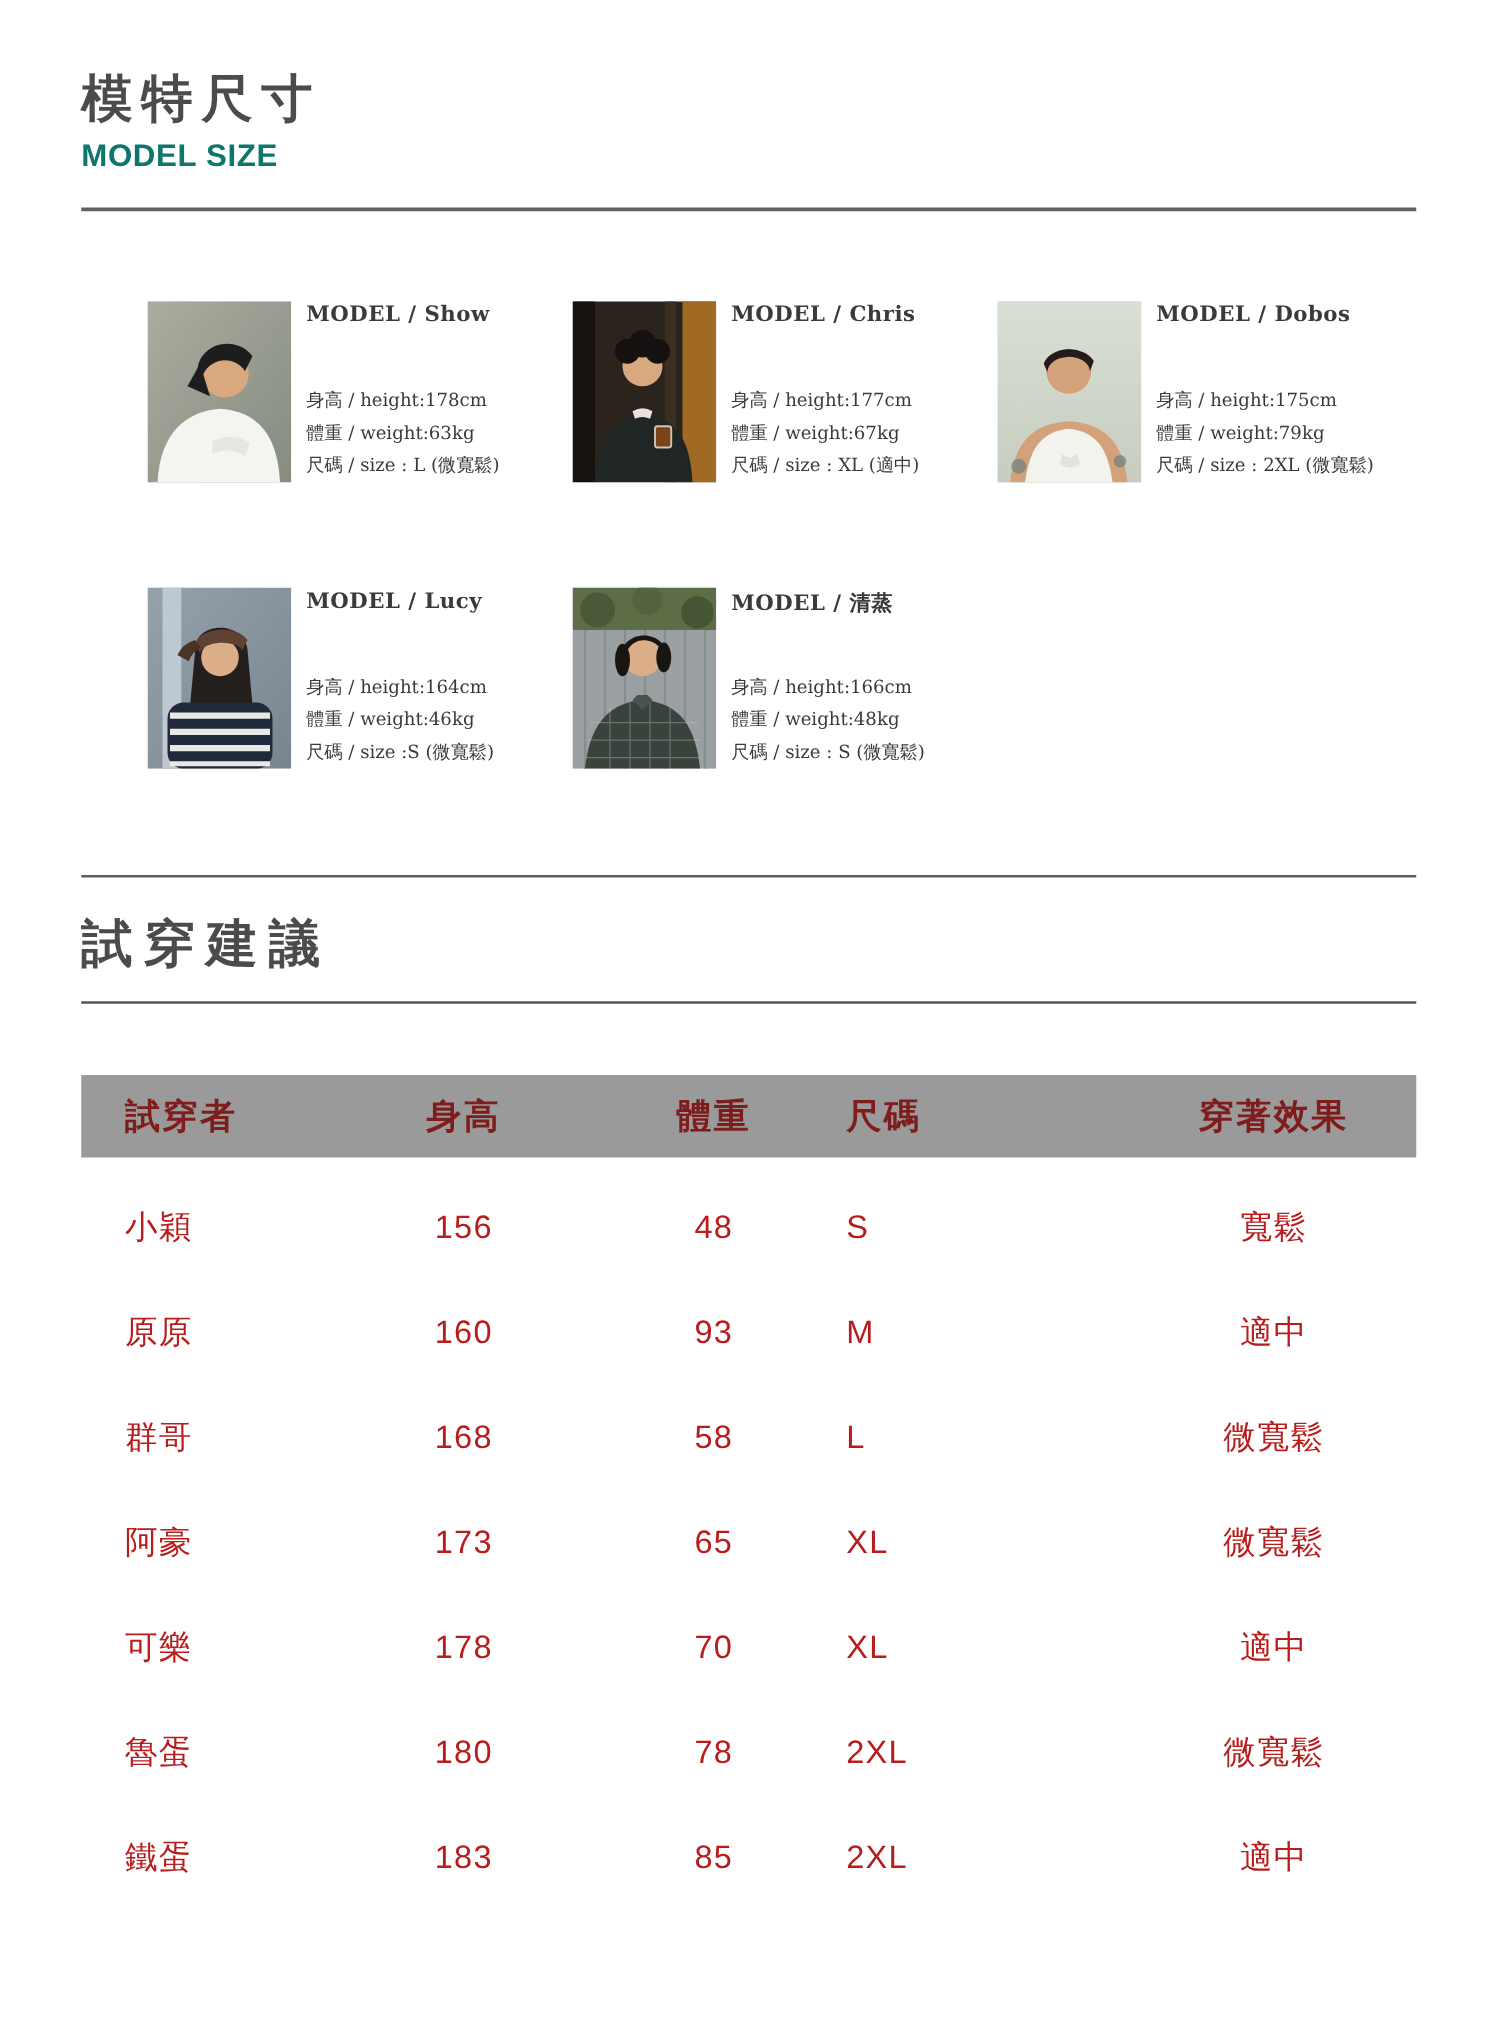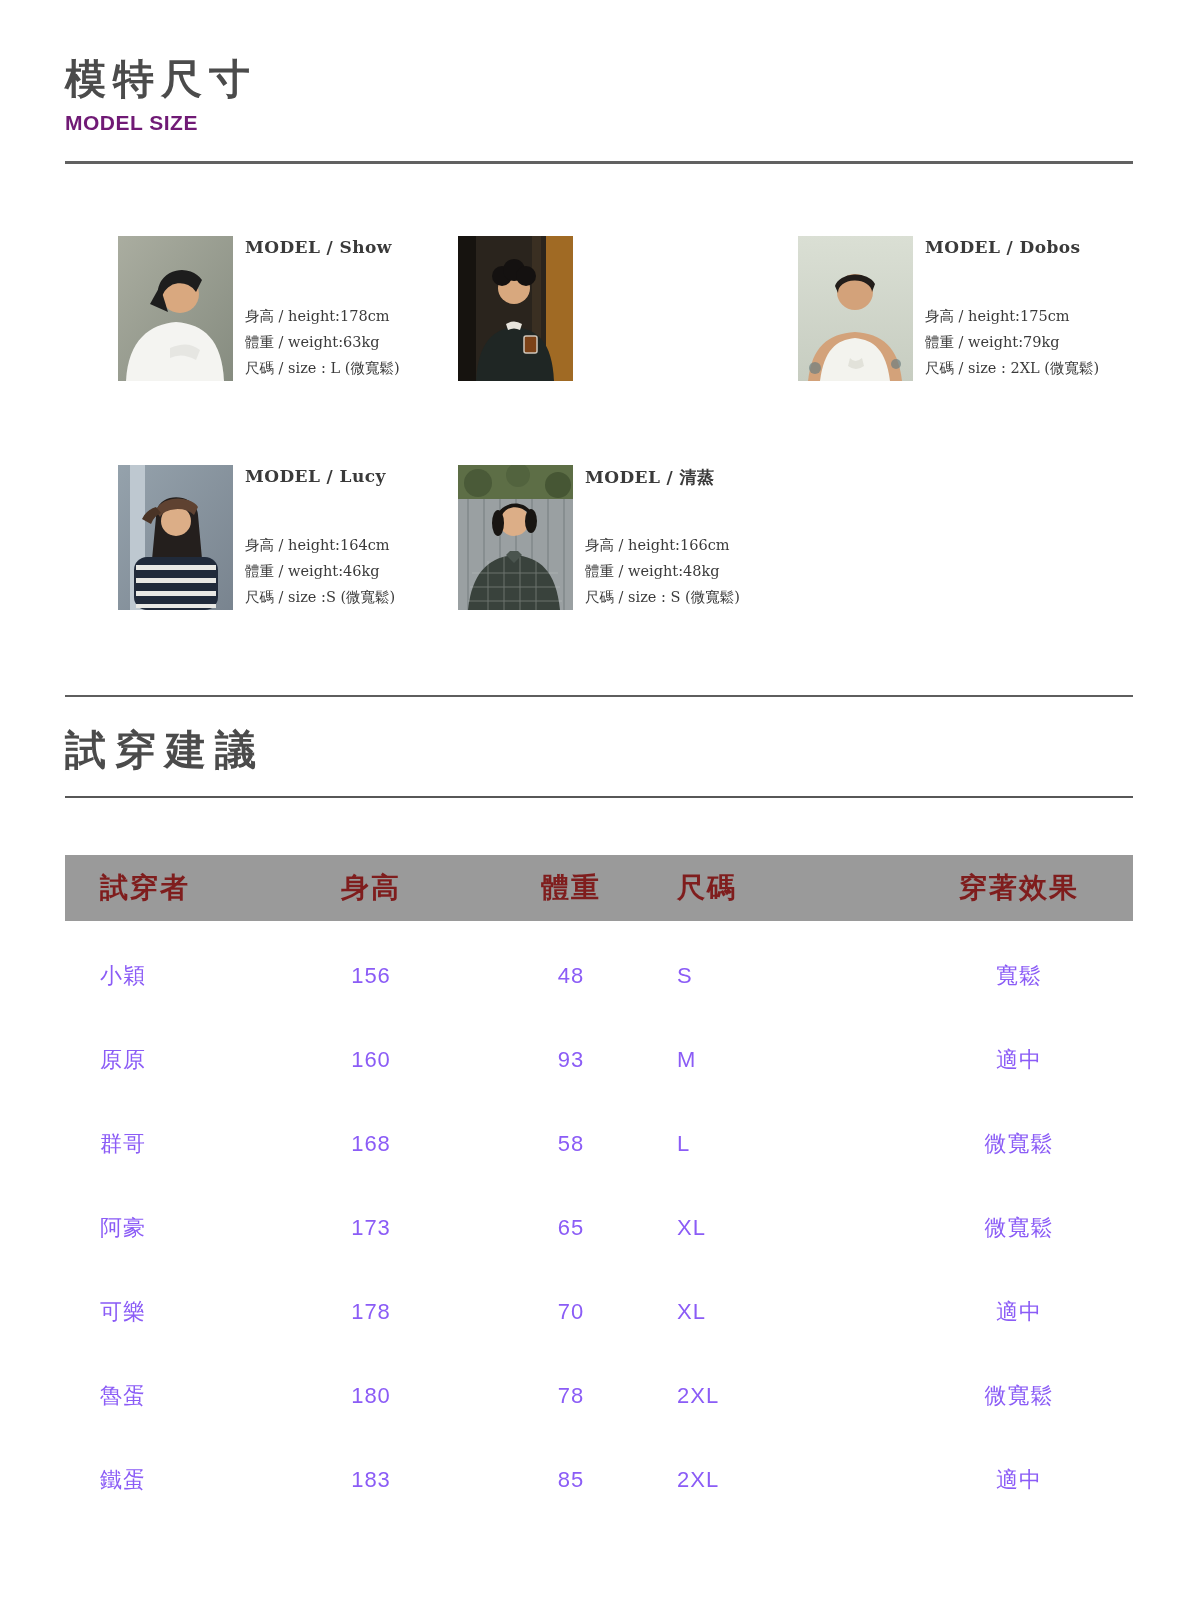--- a/index.html
+++ b/index.html
@@ -13,21 +13,21 @@
     position: relative;
   }
   .container { margin-left: 65px; width: 1068px; }
 
   
   .sec-title-zh {
     font-size: 41px; font-weight: 800; color: #4b4b4b;
     letter-spacing: 7px; line-height: 1.15;
   }
   .sec-title-en {
-    font-size: 21px; font-weight: 700; color: #701a75;
+    font-size: 25px; font-weight: 700; color: #0f766e;
     letter-spacing: 0.5px; margin-top: 8px;
   }
   .rule { border: none; background: #616161; width: 100%; }
   .rule.thick { height: 3px; margin-top: 26px; }
   .rule.mid   { height: 2px; margin-top: 85px; background:#5e5e5e; }
   .rule.thin  { height: 2px; margin-top: 22px; background:#575757; }
 
   .model-size-section { padding-top: 56px; }
 
   
@@ -60,21 +60,21 @@
   .size-guide-section .sec-title-zh { margin-top: 30px; letter-spacing: 9px; }
 
   .size-table { margin-top: 57px; }
   .t-head {
     height: 66px; background: #9a9a9a; color: #7f1d1d;
     display: flex; align-items: center;
     font-size: 28px; font-weight: 600; letter-spacing: 2px;
   }
   .t-row {
     height: 84px; display: flex; align-items: center;
-    font-size: 22px; color: #8b5cf6; letter-spacing: 1px;
+    font-size: 26px; color: #b91c1c; letter-spacing: 1px;
   }
   .t-body { padding-top: 13px; }
   .c1 { width: 212px; text-align: left; padding-left: 35px; }
   .c2 { width: 188px; text-align: center; }
   .c3 { width: 212px; text-align: center; }
   .c4 { width: 228px; }
   .c5 { width: 228px; text-align: center; }
 </style>
 </head>
 <body>
@@ -123,20 +123,28 @@
             <rect x="88" width="27" height="145" fill="#a06a24"></rect>
             <rect x="74" width="9" height="145" fill="#3a2f22"></rect>
             <path d="M18,145 C20,106 36,93 56,91 C80,93 94,106 96,145 Z" fill="#1f2624"></path>
             <circle cx="56" cy="52" r="16" fill="#d8a87e"></circle>
             <circle cx="44" cy="40" r="10" fill="#141110"></circle>
             <circle cx="56" cy="34" r="11" fill="#141110"></circle>
             <circle cx="68" cy="40" r="10" fill="#141110"></circle>
             <path d="M48,88 q8,-5 16,0 l-2,6 q-6,-3 -12,0 Z" fill="#e8e4dc"></path>
             <rect x="66" y="100" width="13" height="17" rx="2" fill="#7c4218" stroke="#cfc6ba" stroke-width="1.5"></rect>
           </svg>
+        </div>
+        <div class="model-info">
+          <div class="model-name">MODEL / Chris</div>
+          <div class="model-stats">
+            <div>身高 / height:177cm</div>
+            <div>體重 / weight:67kg</div>
+            <div>尺碼 / size : XL (適中)</div>
+          </div>
         </div>
       </article>
 
       <article class="model-card">
         <div class="model-photo">
           <svg viewBox="0 0 115 145" xmlns="http://www.w3.org/2000/svg">
             <defs>
                 <linearGradient id="g3" x1="0" y1="0" x2="0" y2="1">
               <stop offset="0" stop-color="#dadfd4"></stop>
                   <stop offset="1" stop-color="#c7cdc1"></stop>

